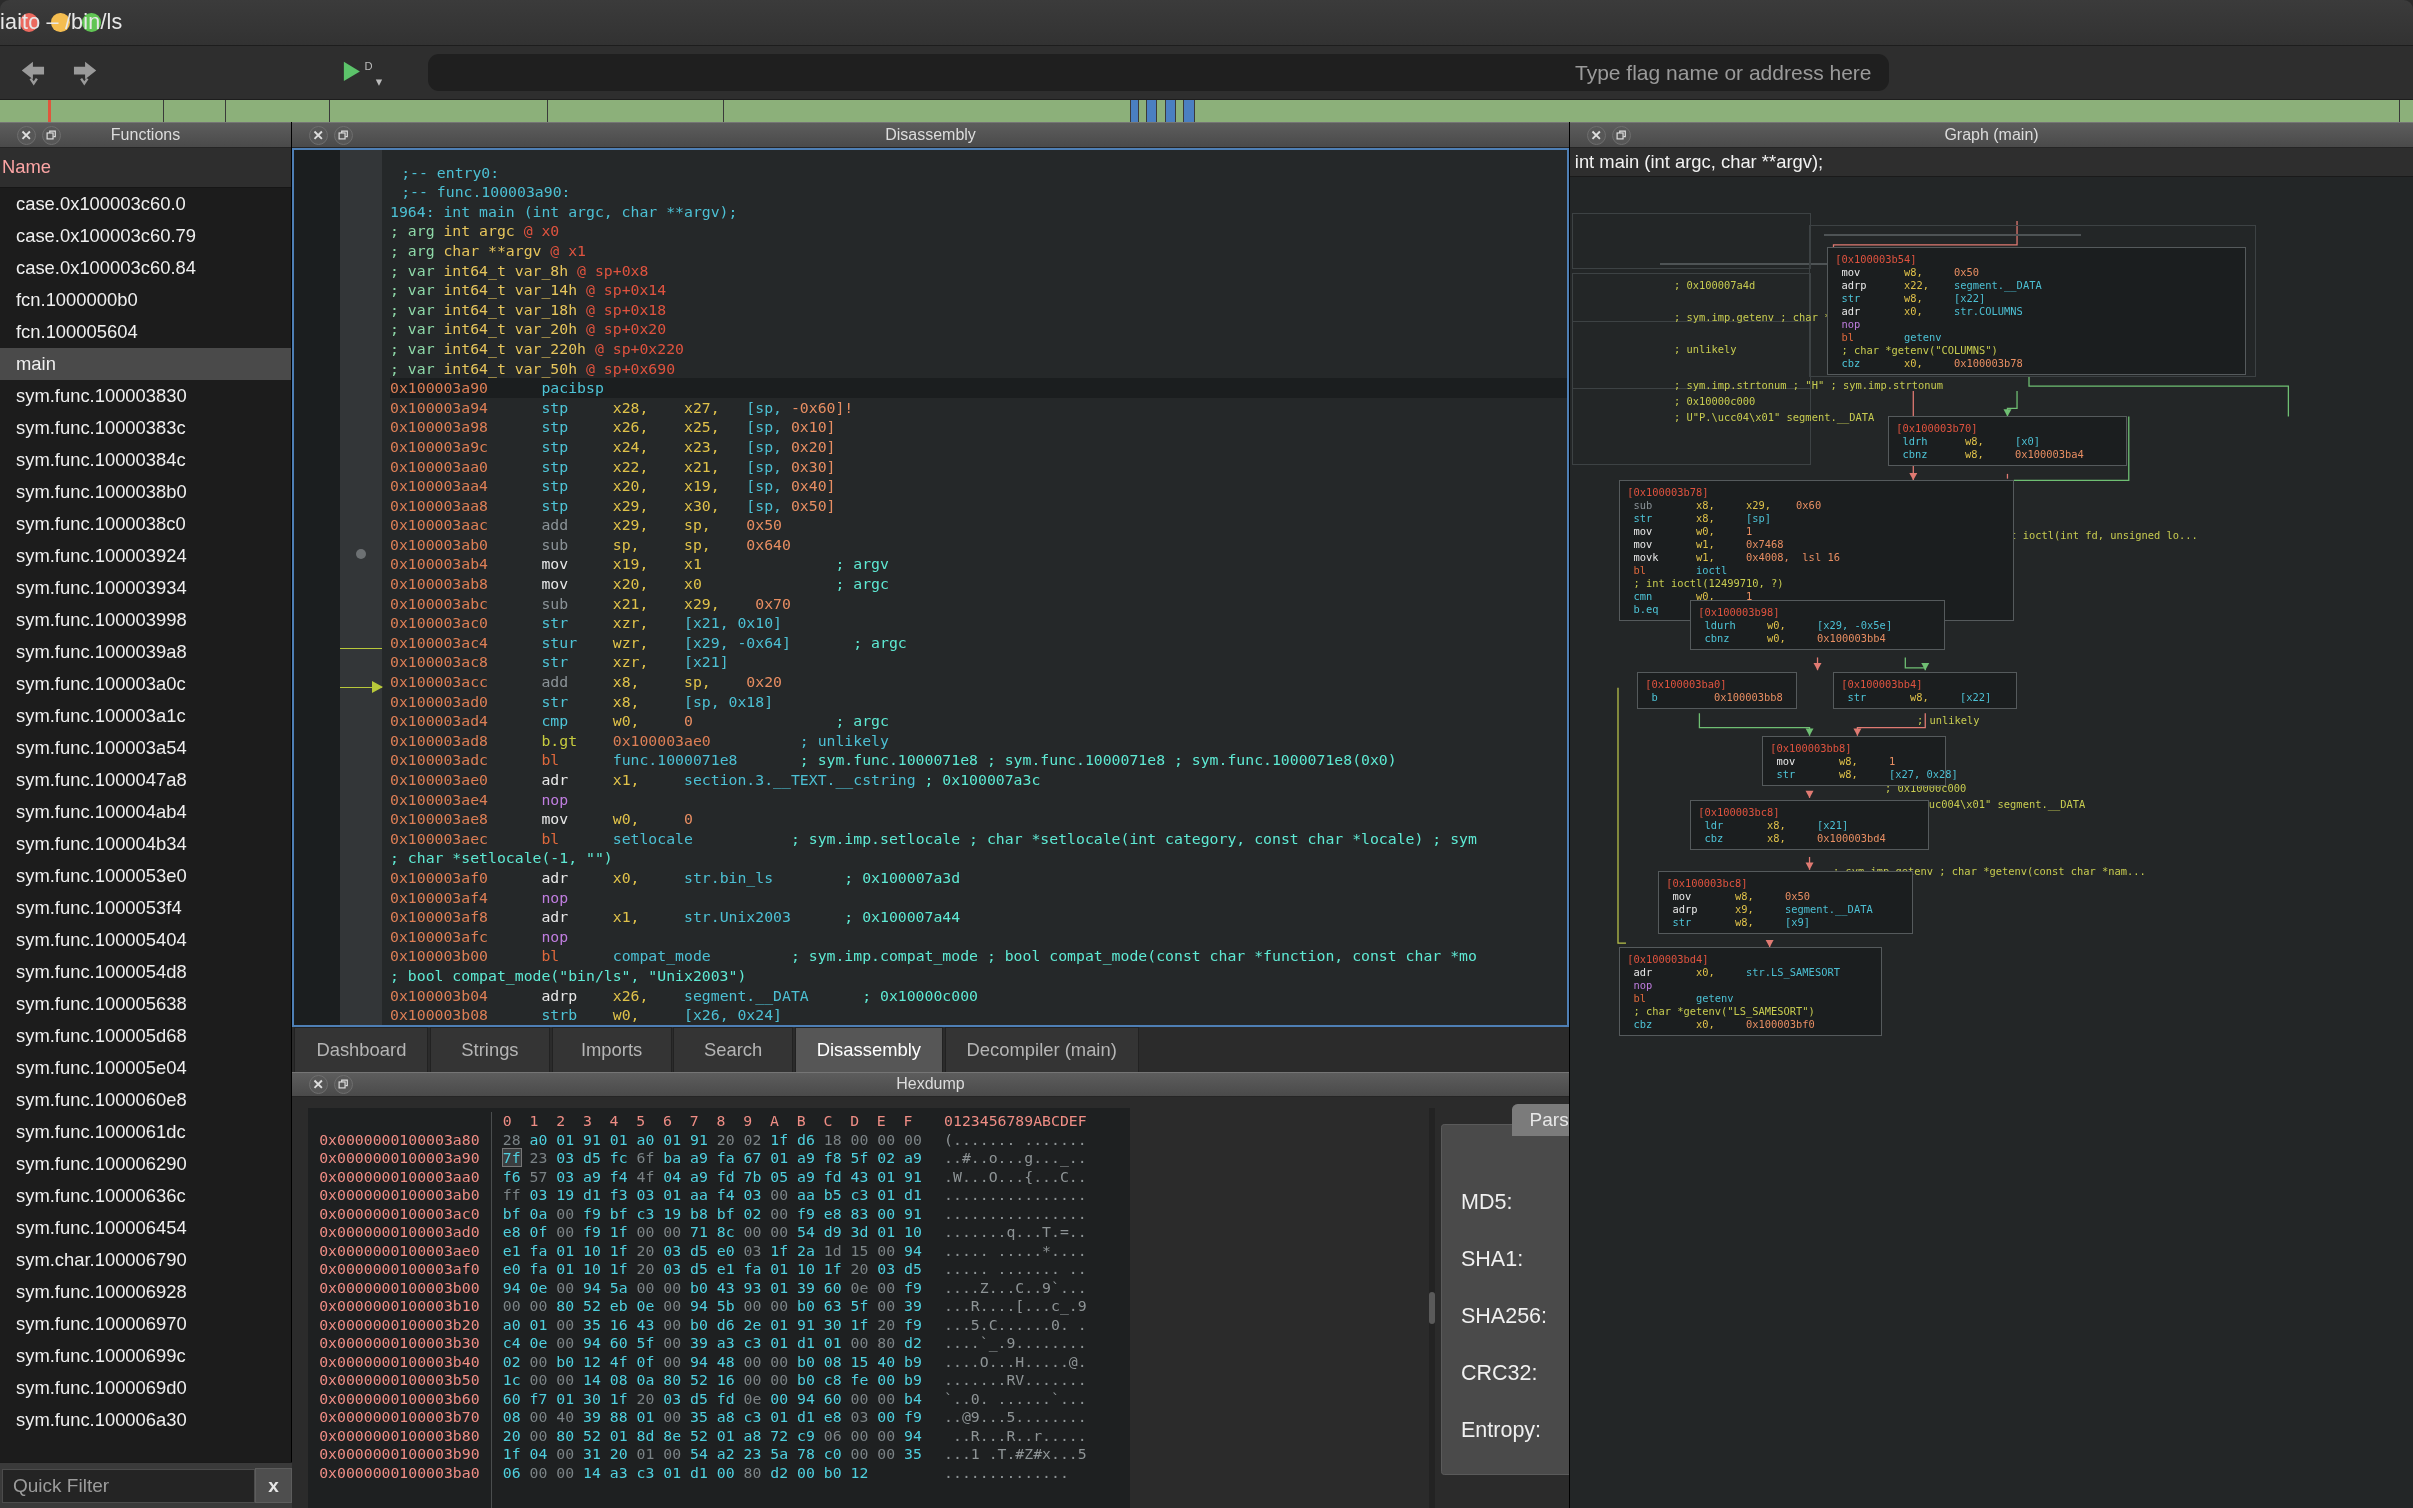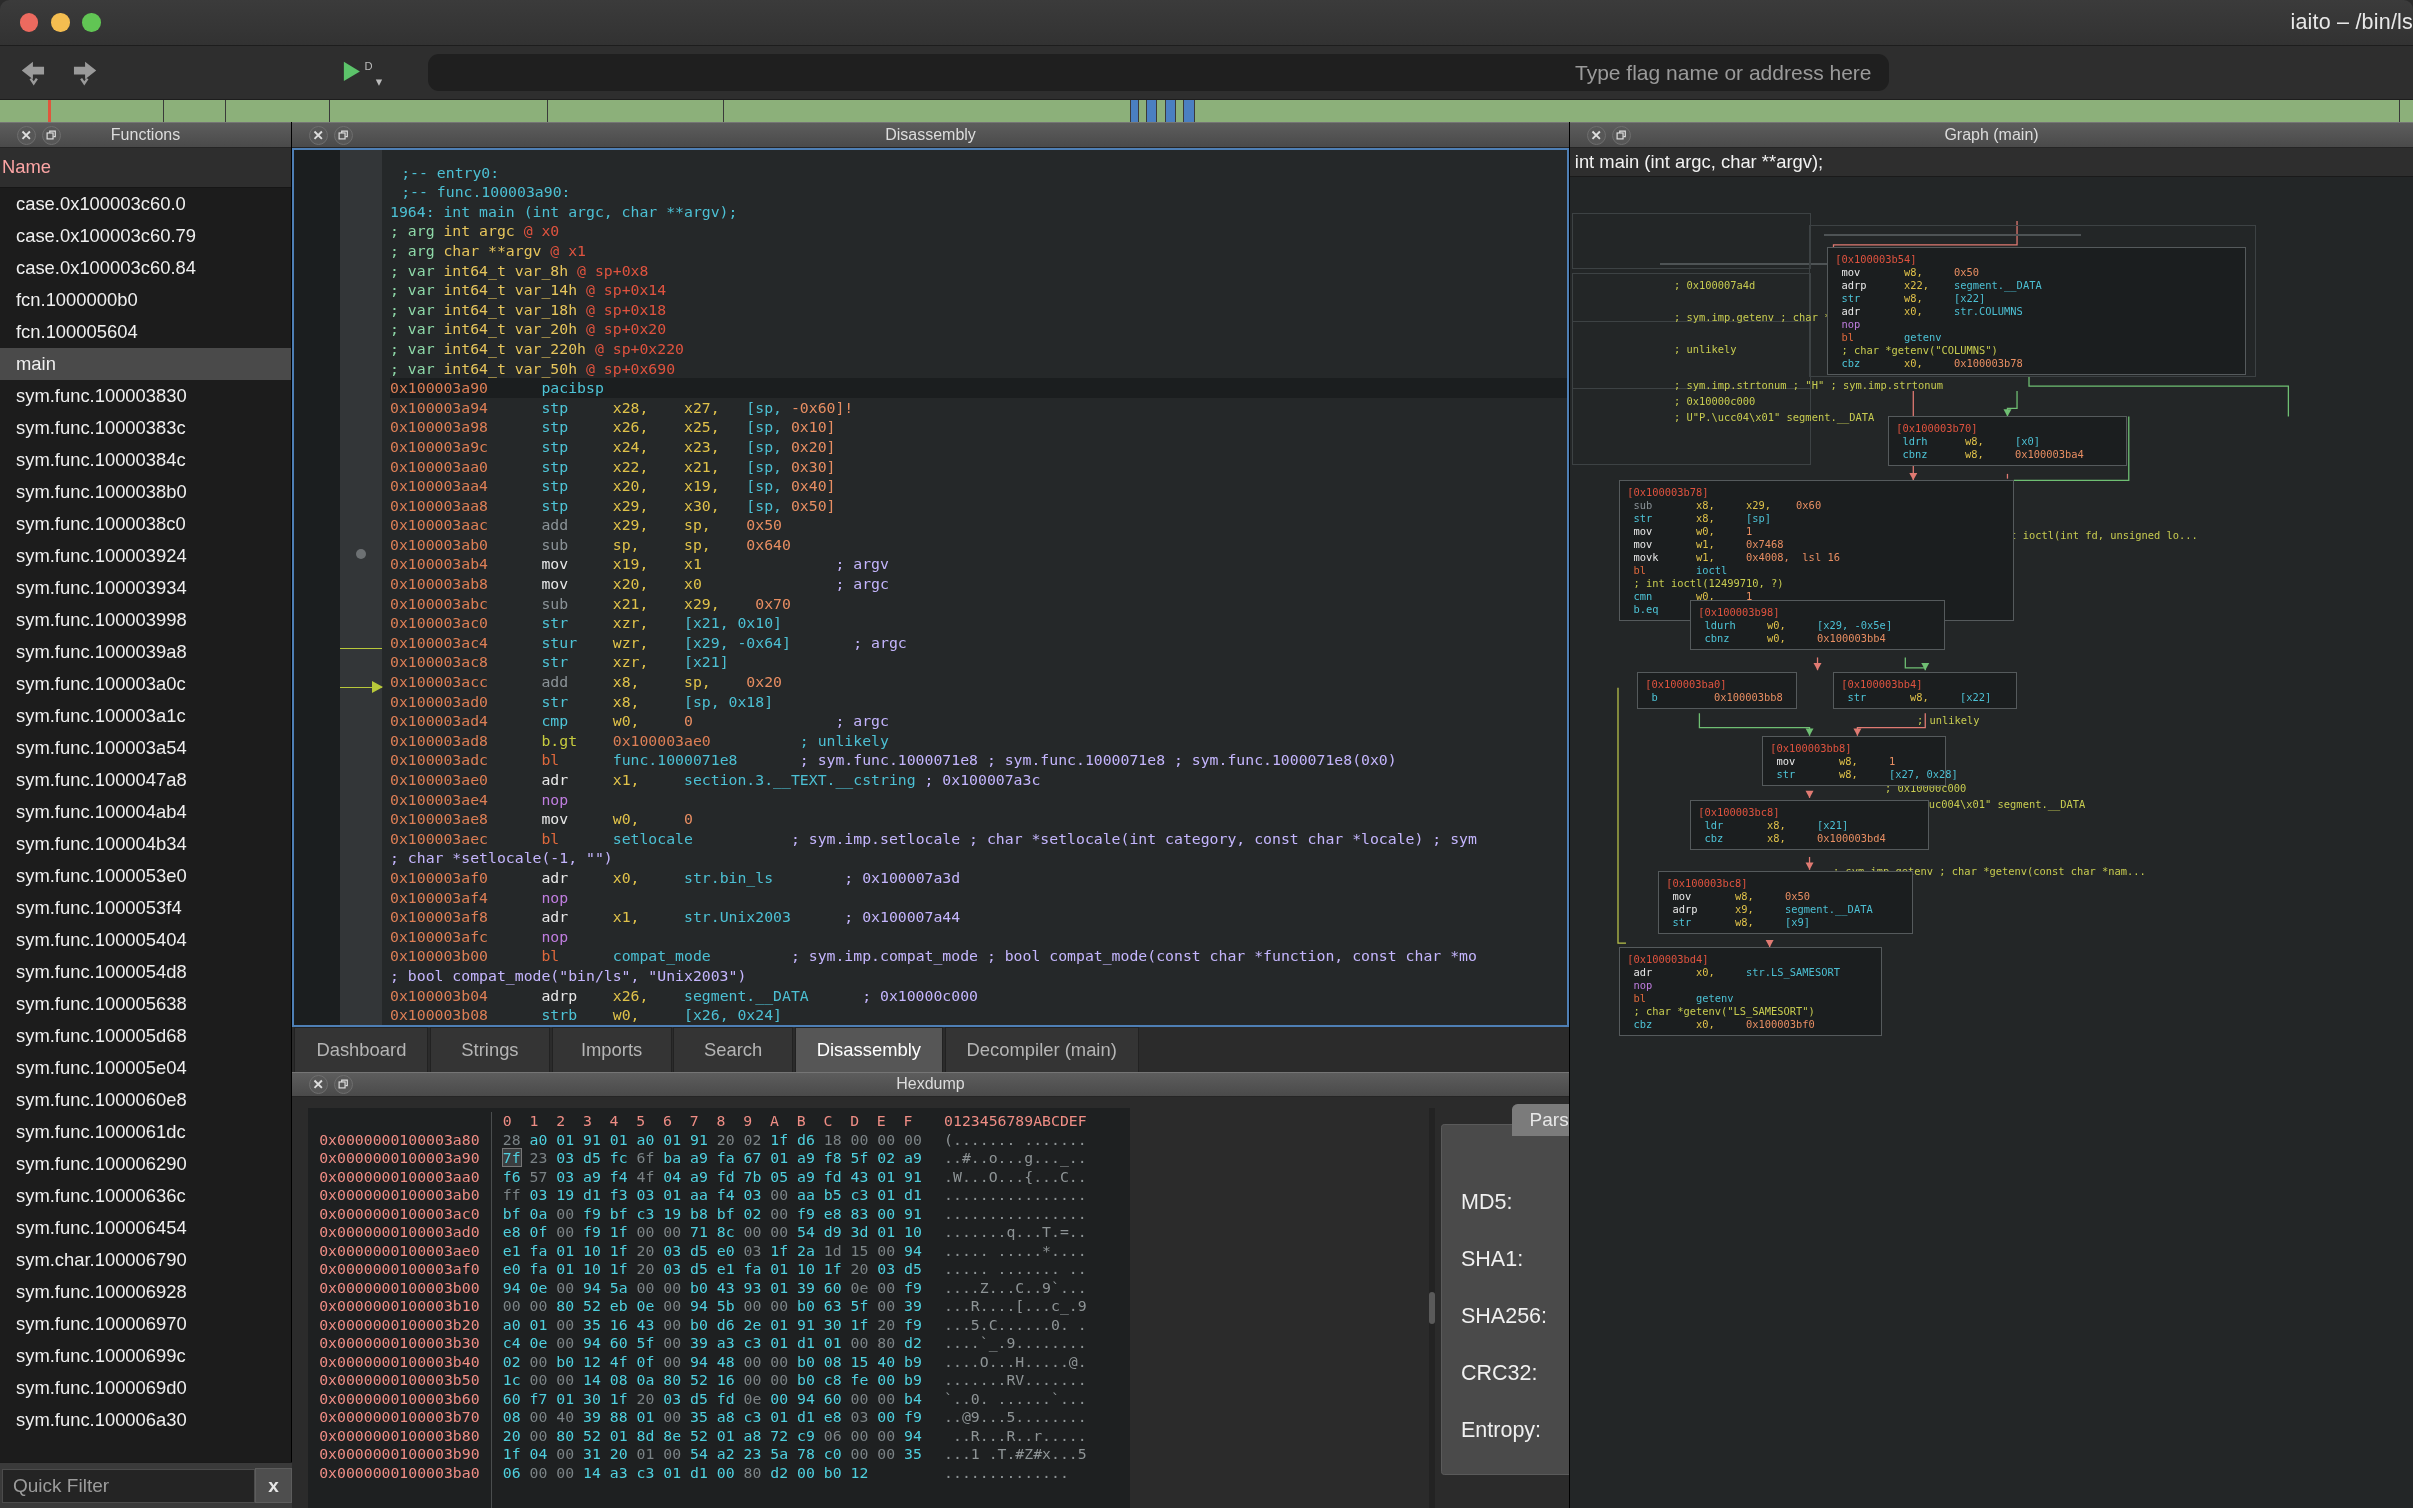--- a/index.html
+++ b/index.html
@@ -23,22 +23,22 @@
     display: flex; align-items: center;
     position: relative;
     border-radius: 9.6px 9.6px 0 0;
   }
   .traffic { display: flex; gap: 12.8px; margin-left: 20px; }
   .dot { width: 18.4px; height: 18.4px; border-radius: 50%; }
   .dot.red { background: #ec6a5f; }
   .dot.yellow { background: #f4bd50; }
   .dot.green { background: #61c554; }
   .wtitle {
-    position: absolute; left: 0; right: 0; text-align: right;
-    color: #e8e8e8; font-size: 21.5px; letter-spacing: 0.2px; padding-left: 40px;
+    position: absolute; left: 0; right: 0; text-align: left;
+    color: #e8e8e8; font-size: 21.5px; letter-spacing: 0.2px;
   }
 
   
   .toolbar {
     height: 54px; flex: 0 0 54px;
     background: #2e2e2e;
     border-bottom: 0.8px solid #1d1d1d;
     display: flex; align-items: center; gap: 0;
   }
   .navbtn { width: 49px; height: 42px; display:flex; align-items:center; justify-content:center; }
@@ -168,21 +168,21 @@
   .c-addr  { color: #dd7f56; }
   .c-mn    { color: #4ec5d8; }
   .c-mn2   { color: #8b9398; }
   .c-mn3   { color: #e8e8e8; }
   .c-mnb   { color: #c7cc3e; }
   .c-mnbl  { color: #e0693c; }
   .c-nop   { color: #c07ee0; }
   .c-arg   { color: #e0c24a; }
   .c-brk   { color: #4cc0d4; }
   .c-num   { color: #e88e62; }
-  .c-cm2   { color: #c4b5fd; }
+  .c-cm2   { color: #5eead4; }
   .c-str   { color: #4cc0d4; }
 
   
   .tabrow {
     height: 45px; flex: 0 0 45px;
     background: #2b2b2b; display: flex; align-items: stretch;
     padding-left: 2.4px;
   }
   .tab {
     min-width: 120px; padding: 0 21px;

